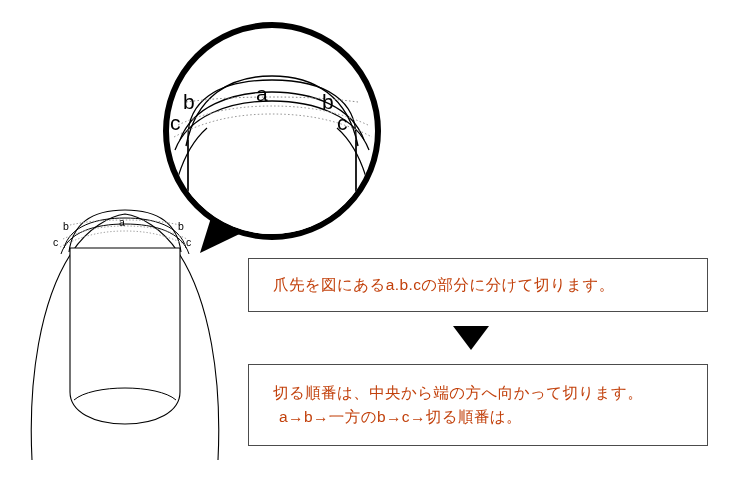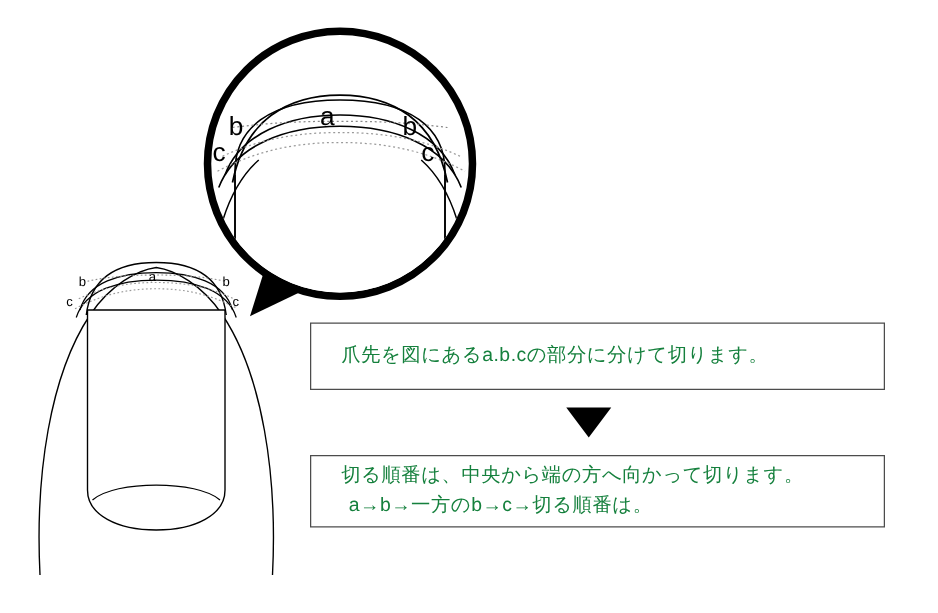--- a/index.html
+++ b/index.html
@@ -44,28 +44,28 @@
   #box-1 {
     left: 248px;
     top: 258px;
     width: 460px;
     height: 54px;
   }
   #box-2 {
     left: 248px;
     top: 364px;
     width: 460px;
-    height: 58px;
+    height: 82px;
   }
   .boxline {
     font-size: 15.5px;
     line-height: 1.55;
     letter-spacing: 0.4px;
     white-space: nowrap;
-    color: #15803d;
+    color: #c2410c;
   }
   .boxline.indent {
     padding-left: 6px;
   }
   .lbl {
     position: absolute;
     font-family: "Liberation Sans", sans-serif;
     color: #000000;
     white-space: nowrap;
     line-height: 1;

